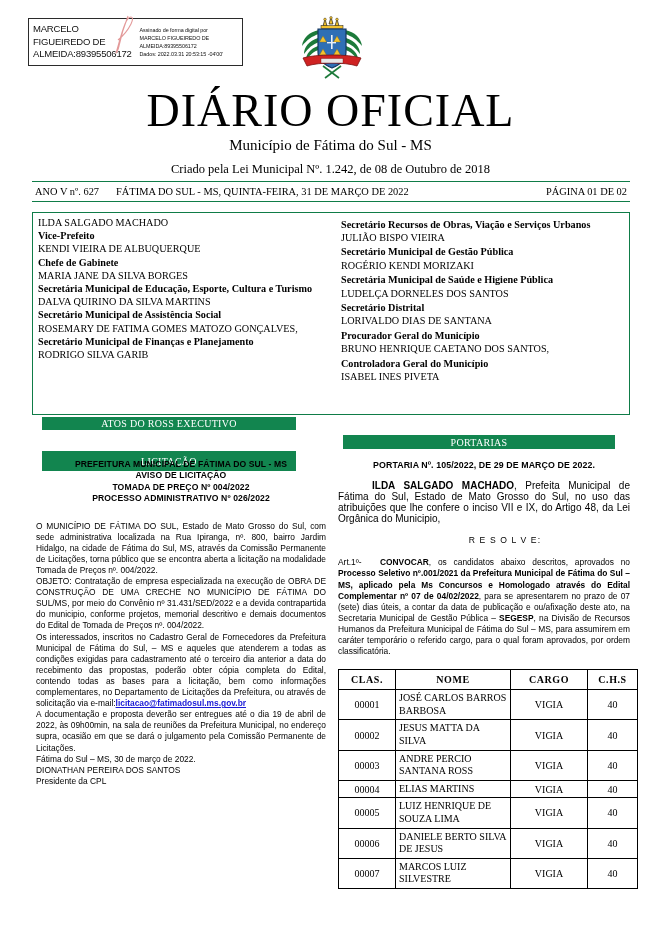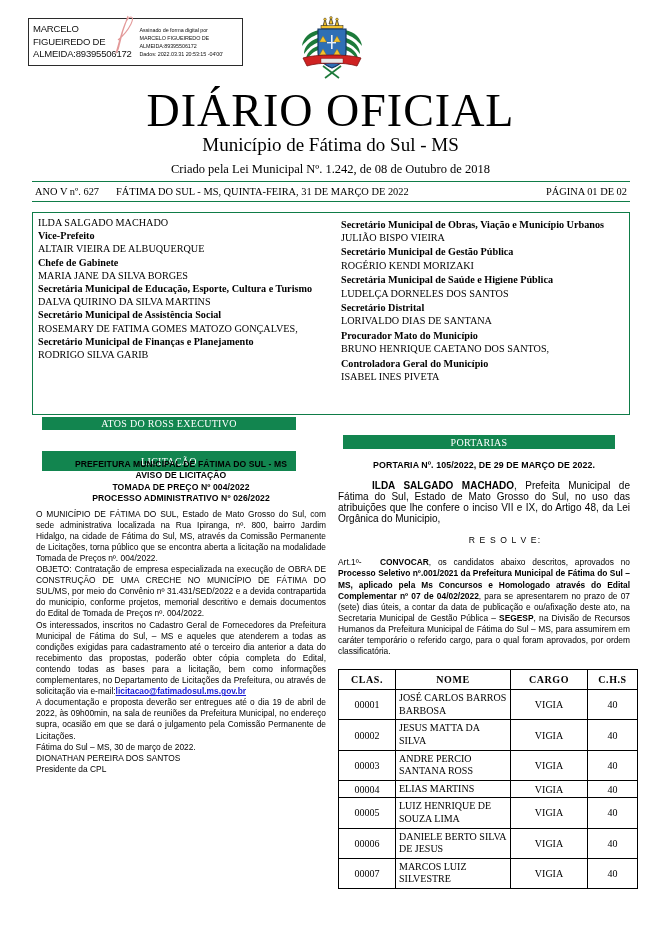--- a/index.html
+++ b/index.html
@@ -77,21 +77,21 @@
   }
   .masthead-title {
     font-family: "Liberation Serif", serif;
     font-size: 46px;
     line-height: 50px;
     letter-spacing: 1.0px;
     font-weight: normal;
   }
   .masthead-sub {
     font-family: "Liberation Serif", serif;
-    font-size: 19px;
+    font-size: 15px;
     line-height: 22px;
     margin-top: -2px;
   }
   .masthead-law {
     font-family: "Liberation Serif", serif;
     font-size: 12.5px;
     line-height: 16px;
     margin-top: 5px;
   }
 
@@ -188,21 +188,21 @@
     font-size: 8.6px;
     line-height: 11.4px;
     text-align: center;
     letter-spacing: 0.1px;
   }
   .body-text {
     font-family: "Liberation Sans", sans-serif;
     font-size: 8.4px;
     line-height: 11.1px;
     text-align: justify;
-    margin-top: 4px;
+    margin-top: 16px;
   }
   .body-text.tight { margin-top: 0; }
   .mail-link {
     color: #1a1ad6;
     font-weight: bold;
     text-decoration: underline;
   }
 
   
   .portaria-title {
@@ -343,40 +343,40 @@
   <div class="infobar">
     <span class="ano">ANO V nº. 627</span>
     <span class="city">FÁTIMA DO SUL - MS, QUINTA-FEIRA,  31  DE MARÇO DE 2022</span>
     <span class="page-no">PÁGINA 01 DE 02</span>
   </div>
 
   <div class="officials">
     <div class="officials-col left">
       <div class="off-name">ILDA SALGADO MACHADO</div>
       <div class="off-role">Vice-Prefeito</div>
-      <div class="off-name">ALTAIR VIEIRA DE ALBUQUERQUE</div>
+      <div class="off-name">KENDI VIEIRA DE ALBUQUERQUE</div>
       <div class="off-role">Chefe de Gabinete</div>
       <div class="off-name">MARIA JANE DA SILVA BORGES</div>
       <div class="off-role">Secretária Municipal de Educação, Esporte, Cultura e Turismo</div>
       <div class="off-name">DALVA QUIRINO DA SILVA MARTINS</div>
       <div class="off-role">Secretário Municipal de Assistência Social</div>
       <div class="off-name">ROSEMARY DE FATIMA GOMES MATOZO GONÇALVES,</div>
       <div class="off-role">Secretário Municipal de Finanças e Planejamento</div>
       <div class="off-name">RODRIGO SILVA GARIB</div>
     </div>
     <div class="officials-col right">
-      <div class="off-role">Secretário Municipal de Obras, Viação e Município Urbanos</div>
+      <div class="off-role">Secretário Recursos de Obras, Viação e Serviços Urbanos</div>
       <div class="off-name">JULIÃO BISPO VIEIRA</div>
       <div class="off-role">Secretário Municipal de Gestão Pública</div>
       <div class="off-name">ROGÉRIO KENDI MORIZAKI</div>
       <div class="off-role">Secretária Municipal de Saúde e Higiene Pública</div>
       <div class="off-name">LUDELÇA DORNELES DOS SANTOS</div>
       <div class="off-role">Secretário Distrital</div>
       <div class="off-name">LORIVALDO DIAS DE SANTANA</div>
-      <div class="off-role">Procurador Mato do Município</div>
+      <div class="off-role">Procurador Geral do Município</div>
       <div class="off-name">BRUNO HENRIQUE CAETANO DOS SANTOS,</div>
       <div class="off-role">Controladora Geral do Município</div>
       <div class="off-name">ISABEL INES PIVETA</div>
     </div>
   </div>
 
   <div class="bar bar-atos">ATOS DO ROSS EXECUTIVO</div>
   <div class="bar bar-licitacao">LICITAÇÃO</div>
   <div class="bar bar-portarias">PORTARIAS</div>
 

